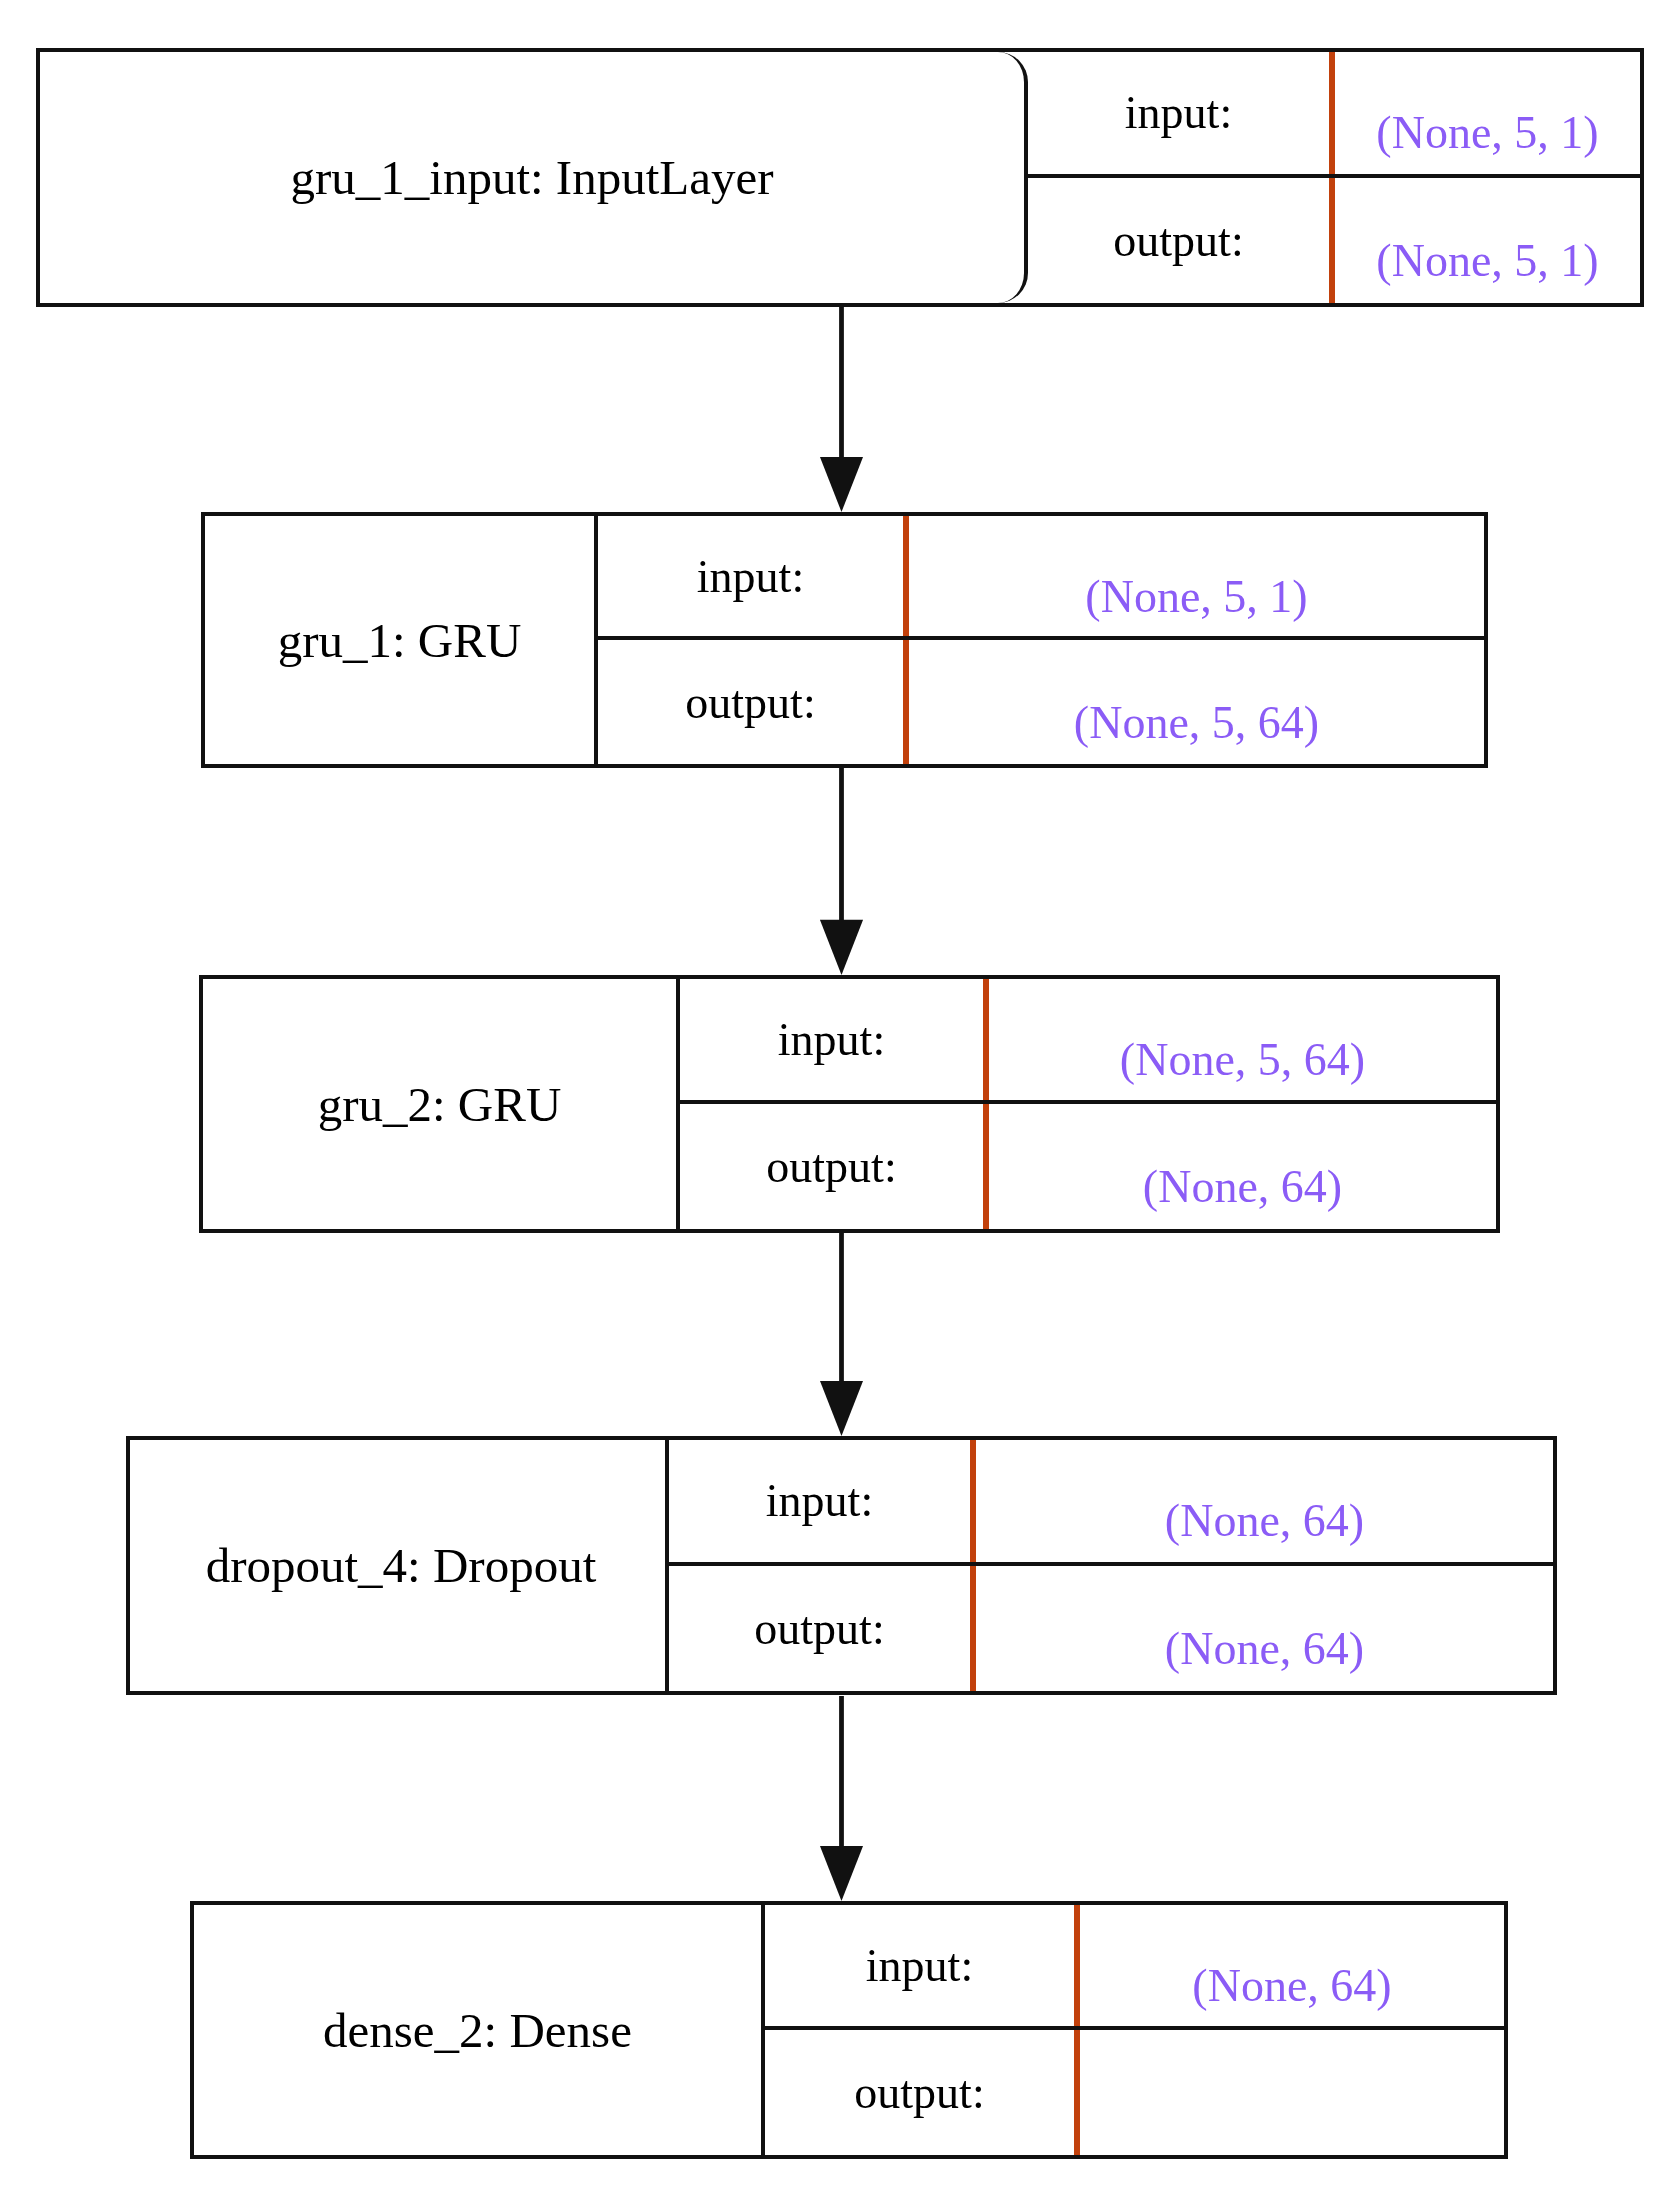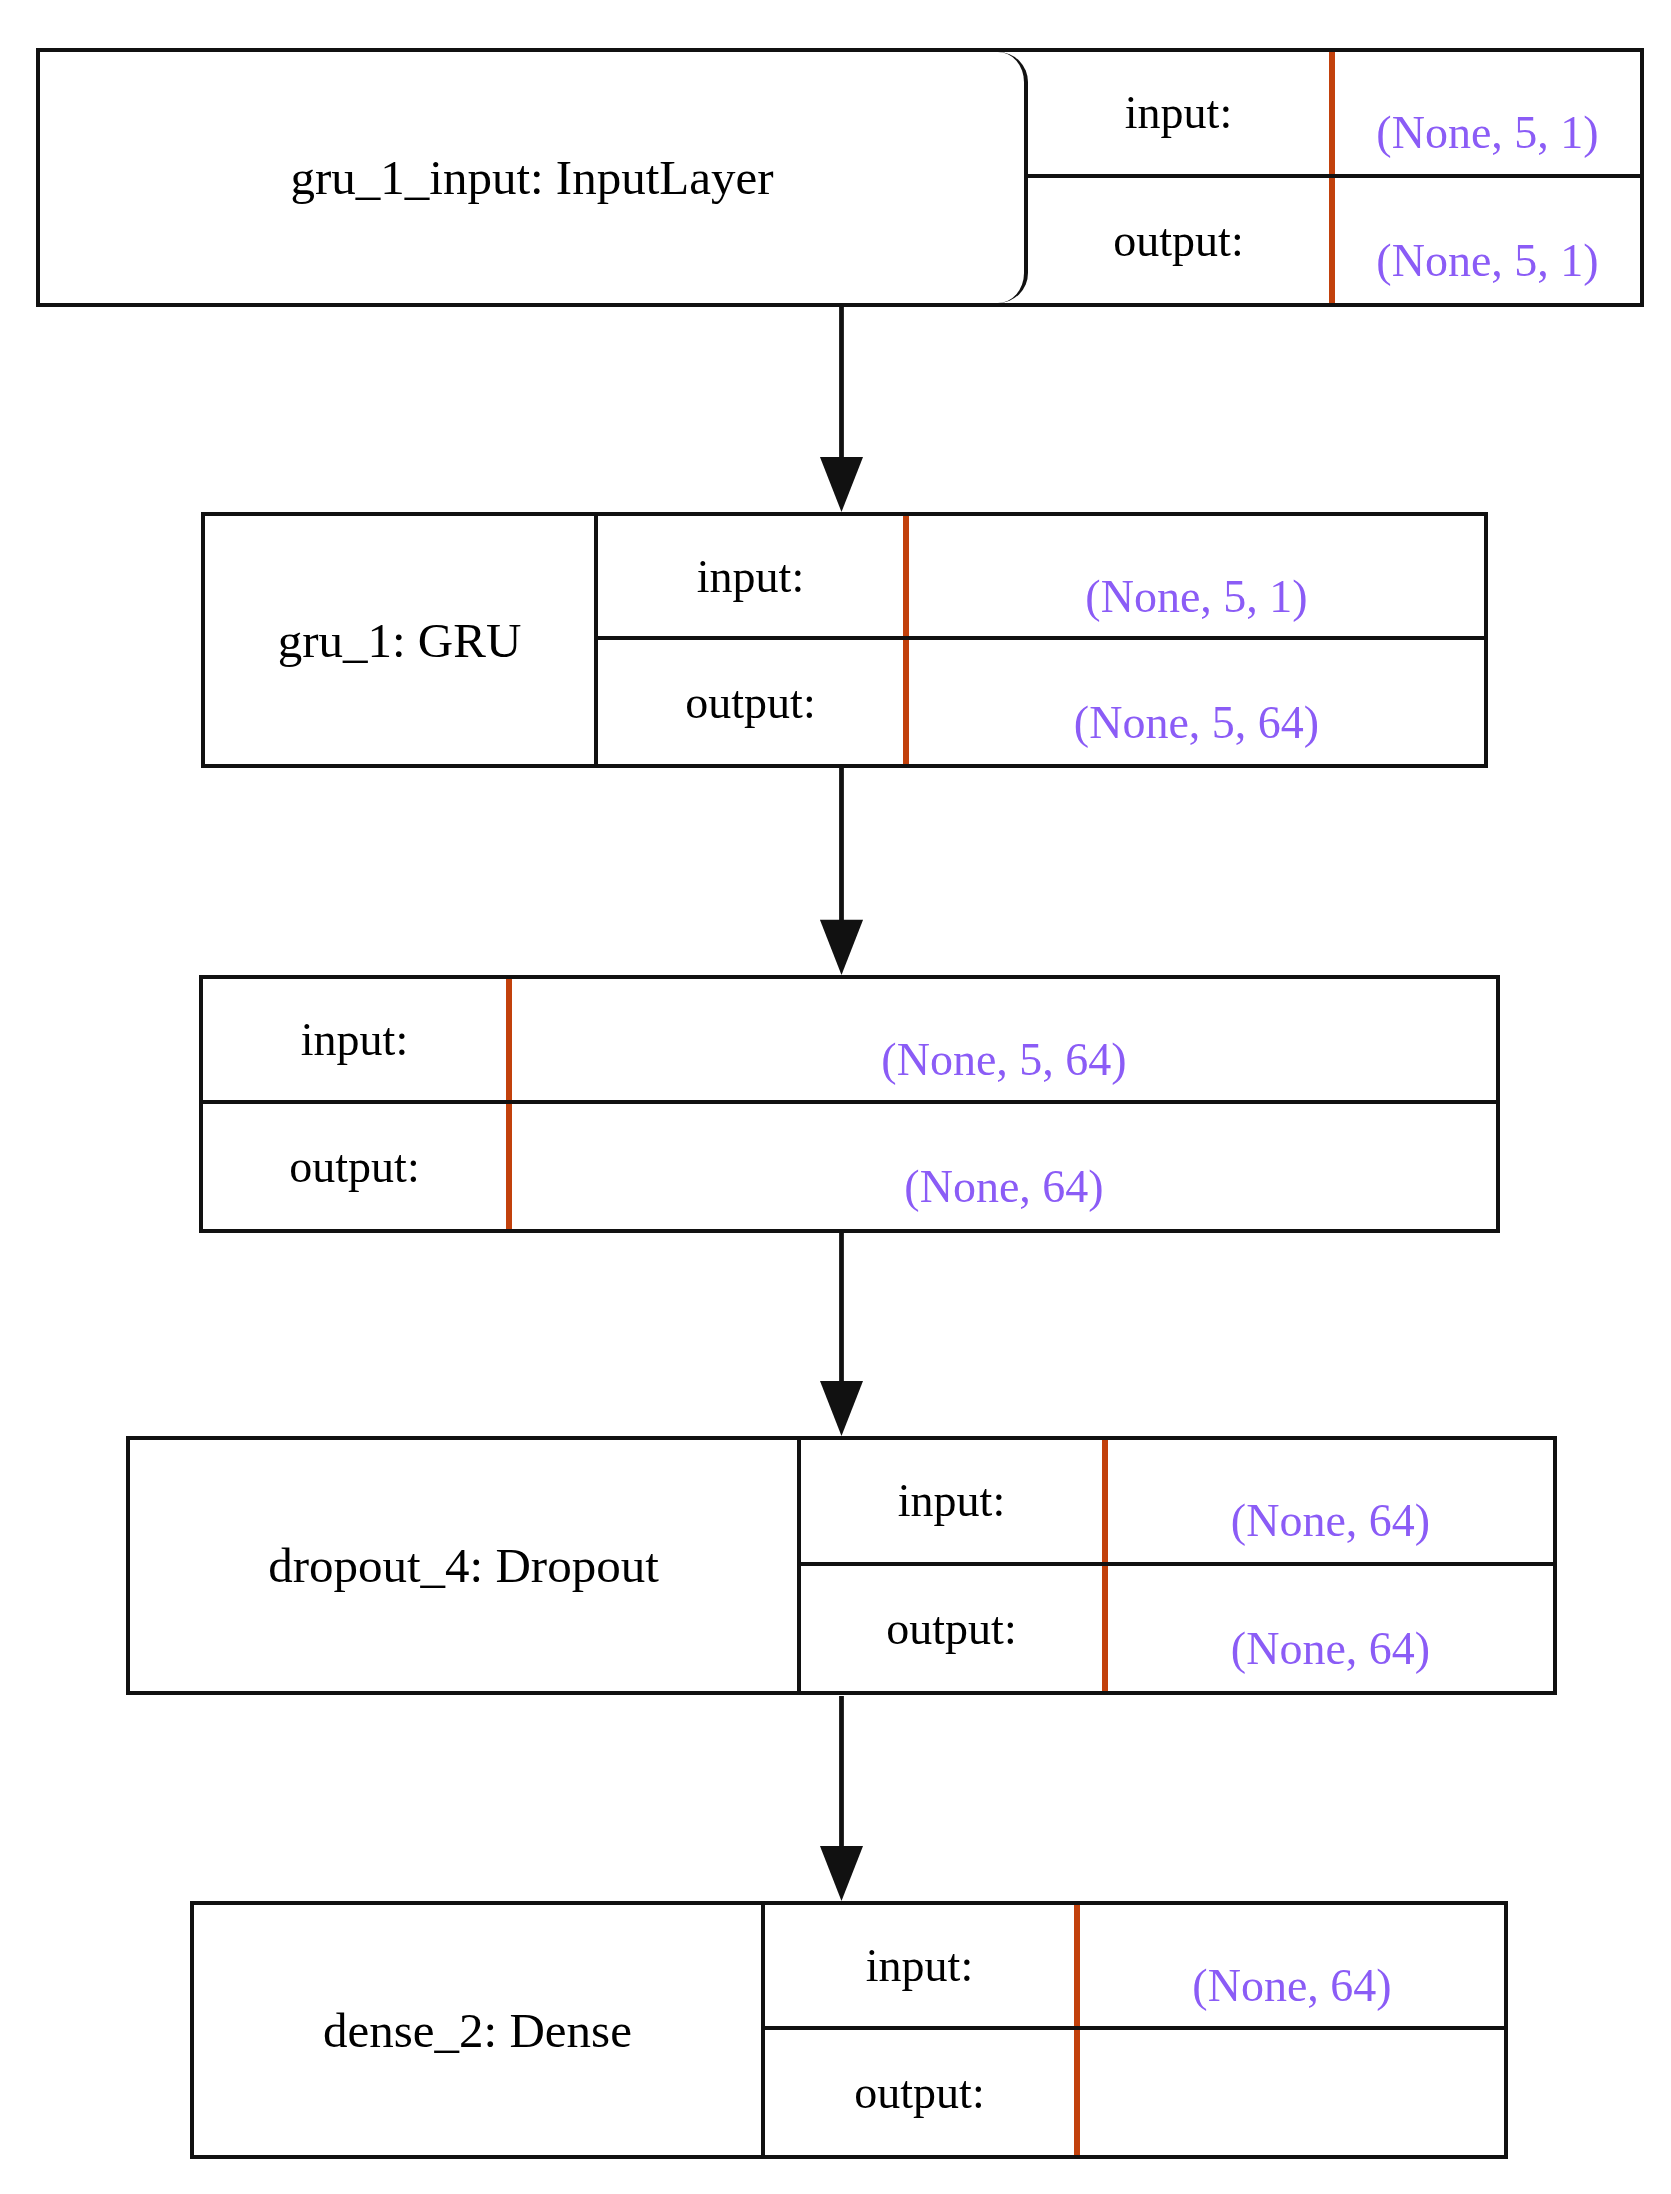--- a/index.html
+++ b/index.html
@@ -145,20 +145,23 @@
   </div>
 
   <div class="edge" style="left:819px; top:768px; width:45px; height:207px;">
     <svg width="45" height="207" viewBox="0 0 56 259">
       <line x1="28" y1="0" x2="28" y2="194" stroke="#111111" stroke-width="6"></line>
       <polygon points="28,259 1,190 55,190" fill="#111111"></polygon>
     </svg>
   </div>
 
   <div class="node" style="left:199px; top:975px; width:1301px; height:258px;">
+    <div class="node-name-cell" style="width:477px;">
+      <span class="t-name">gru_2: GRU</span>
+    </div>
     <div class="node-io">
       <div class="io-row first">
         <div class="io-label" style="width:309px;">
           <span class="t-io">input:</span>
         </div>
         <div class="io-shape">
           <span class="t-shape">(None, 5, 64)</span>
         </div>
       </div>
       <div class="io-row">
@@ -173,21 +176,21 @@
   </div>
 
   <div class="edge" style="left:819px; top:1233px; width:45px; height:203px;">
     <svg width="45" height="203" viewBox="0 0 56 255">
       <line x1="28" y1="0" x2="28" y2="190" stroke="#111111" stroke-width="6"></line>
       <polygon points="28,255 1,186 55,186" fill="#111111"></polygon>
     </svg>
   </div>
 
   <div class="node" style="left:126px; top:1436px; width:1431px; height:259px;">
-    <div class="node-name-cell" style="width:671px;">
+    <div class="node-name-cell" style="width:532px;margin-left:7px;">
       <span class="t-name">dropout_4: Dropout</span>
     </div>
     <div class="node-io">
       <div class="io-row first">
         <div class="io-label" style="width:307px;">
           <span class="t-io">input:</span>
         </div>
         <div class="io-shape">
           <span class="t-shape">(None, 64)</span>
         </div>

